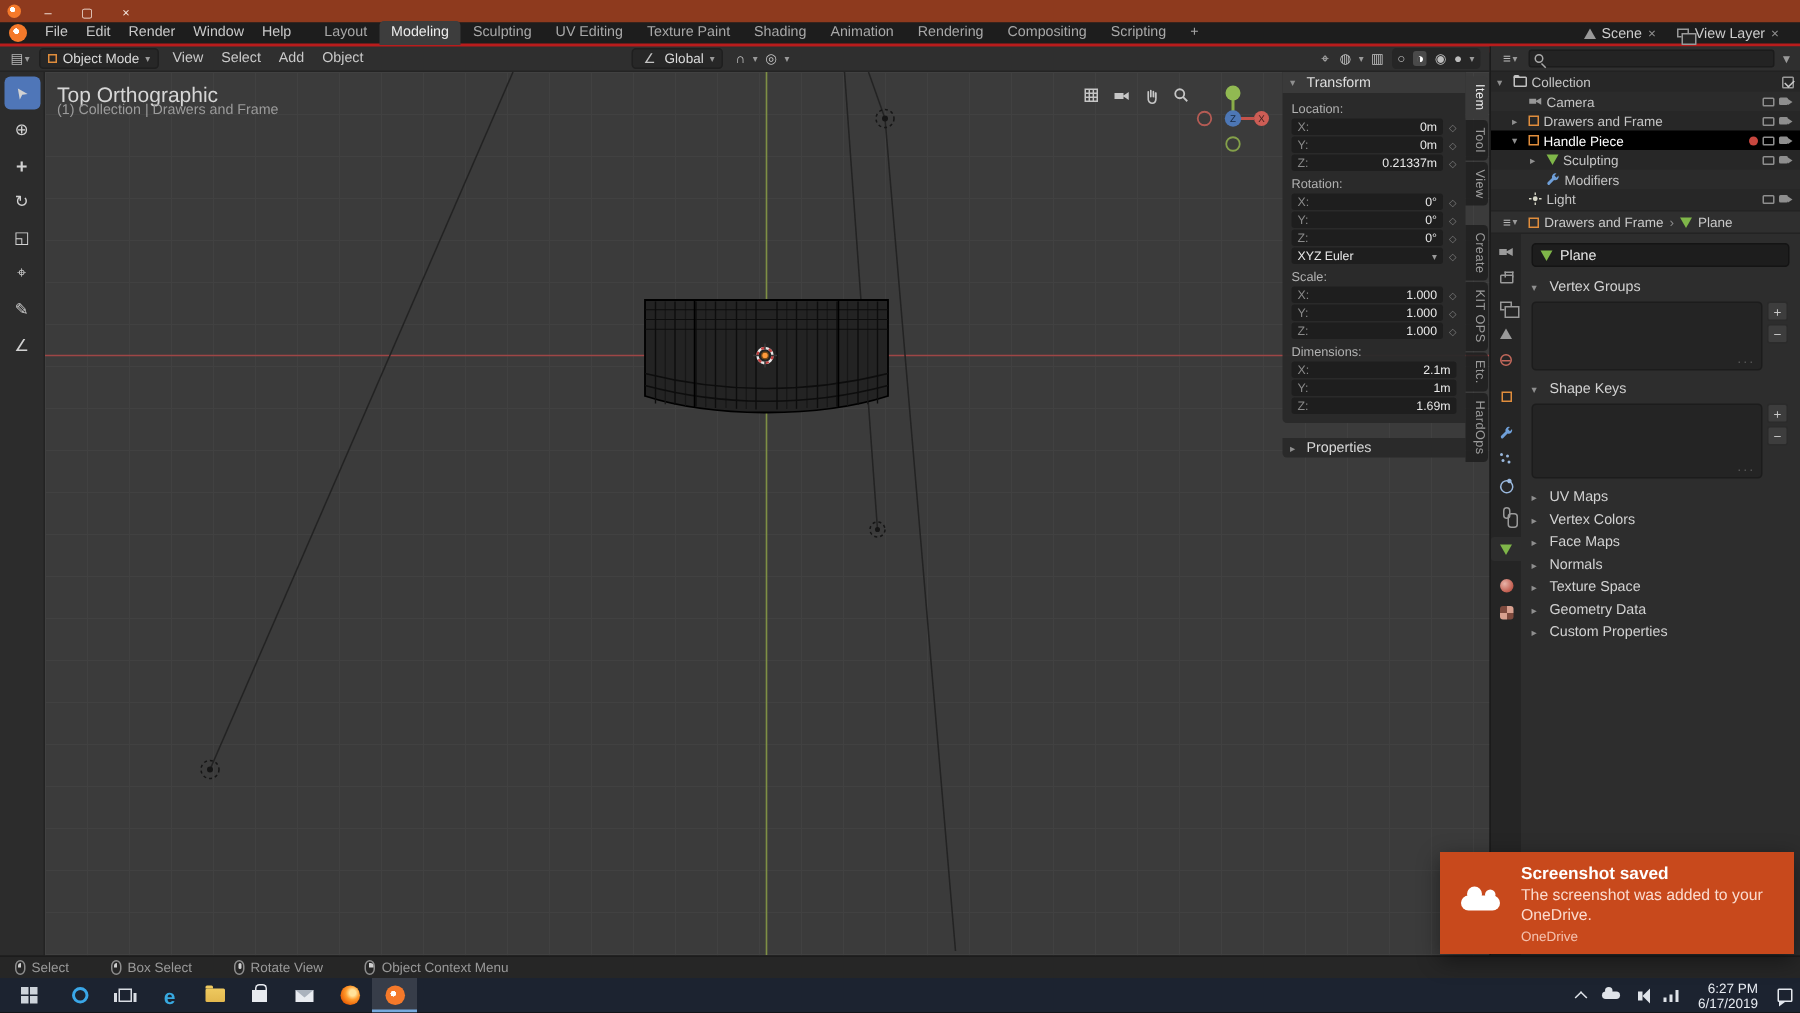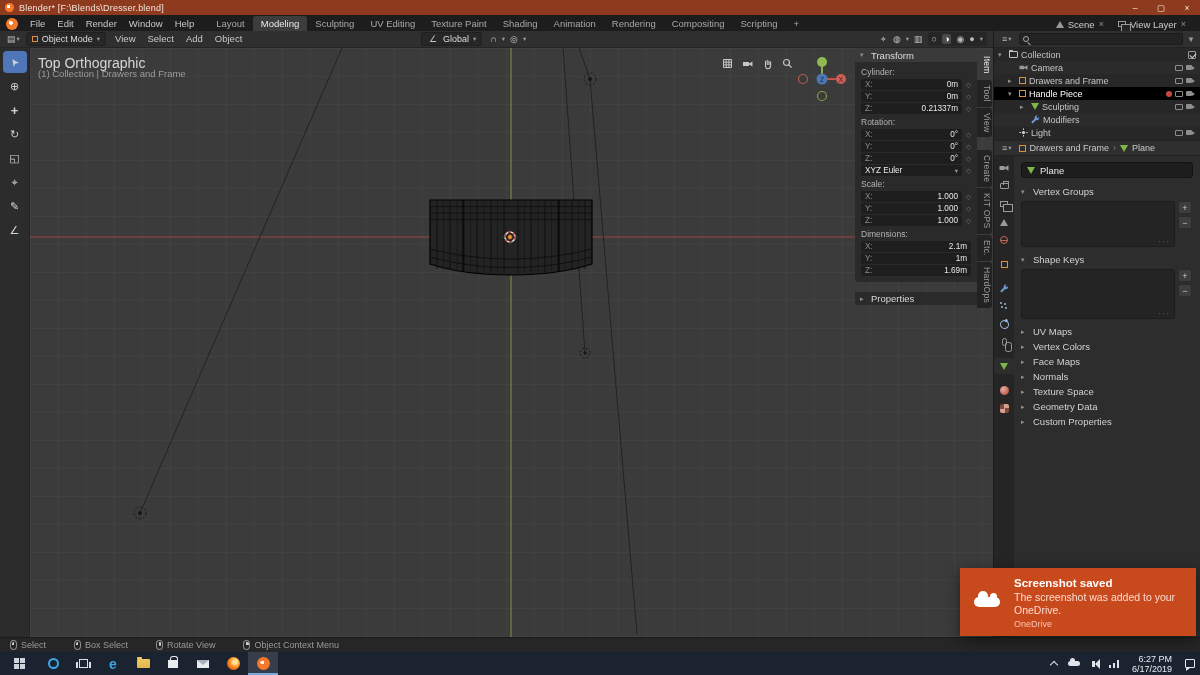--- a/index.html
+++ b/index.html
@@ -5,21 +5,21 @@
   *{margin:0;padding:0;box-sizing:border-box}
   html,body{width:1200px;height:675px;overflow:hidden;background:#000;font-family:"Liberation Sans",sans-serif;-webkit-font-smoothing:antialiased}
   #root{position:relative;width:1200px;height:675px;background:#1d1d1d}
   .abs{position:absolute}
   
   #titlebar{left:0;top:0;width:1200px;height:15px;background:#8e3a1e;display:flex;align-items:center;color:#f2e3da;font-size:9px}
   .blogo{width:9px;height:9px;border-radius:50%;background:radial-gradient(circle at 38% 38%,#fff 0 22%,#f5792a 23%);margin:0 5px 0 5px;flex:none}
   #titlebar .t{flex:1;letter-spacing:.2px}
   .wbtn{width:26px;height:15px;display:flex;align-items:center;justify-content:center;font-size:8.5px;color:#f4e6de}
   
-  #topbar{left:0;top:15px;width:1200px;height:20px;background:#1d1d1d;display:flex;align-items:center;border-bottom:2px solid #b91c1c}
+  #topbar{left:0;top:15px;width:1200px;height:20px;background:#1d1d1d;display:flex;align-items:center;border-bottom:6px solid #b91c1c}
   .blogo2{width:12px;height:12px;border-radius:50%;background:radial-gradient(circle at 40% 40%,#fff 0 18%,#f5792a 19%);margin:0 6px;flex:none}
   .menu{padding:0 6px;font-size:9.5px;color:#c9c9c9;line-height:16px}
   .wstabs{display:flex;margin-left:8px}
   .ws{padding:0 8px;height:16px;line-height:16px;font-size:9.5px;color:#a8a8a8}
   .ws.on{background:#3d3d3d;color:#ebebeb;border-radius:3px 3px 0 0}
   .tbspacer{flex:1}
   .selgrp{display:flex;align-items:center;gap:4px;margin-right:14px;font-size:9.5px;color:#cccccc}
   .xico{color:#8f8f8f;font-size:9px}
   
   #vpheader{left:0;top:31px;width:993px;height:17px;background:#2f2f2f;border-bottom:1px solid #242424;display:flex;align-items:center;padding:0 4px;position:absolute}
@@ -174,21 +174,20 @@
   .tbody{font-size:10.5px;color:rgba(255,232,222,.92);line-height:12.5px;margin-top:2px;max-width:162px}
   .tapp{font-size:9px;color:rgba(255,222,210,.8);margin-top:3px}
 </style>
 </head>
 <body>
 
 <div id="root">
 
   <div id="titlebar" class="abs">
     <span class="blogo"></span>
-    <span class="t">Blender* [F:\Blends\Dresser.blend]</span>
     <span class="wbtn">–</span>
     <span class="wbtn">▢</span>
     <span class="wbtn">×</span>
   </div>
 
   <div id="topbar" class="abs">
     <span class="blogo2"></span>
     <span class="menu">File</span>
     <span class="menu">Edit</span>
     <span class="menu">Render</span>
@@ -363,21 +362,21 @@
       <circle cx="16" cy="28" r="4.5" fill="rgba(59,59,59,.5)" stroke="#b45b54" stroke-width="1.2"></circle>
       <circle cx="35" cy="45" r="4.5" fill="rgba(59,59,59,.5)" stroke="#84a04a" stroke-width="1.2"></circle>
     </svg>
 
     <div id="npanel">
       <div class="np-head">
         <span class="tw">▾</span>
         <span>Transform</span>
       </div>
       <div class="np-body">
-        <div class="np-lbl">Cylinder:</div>
+        <div class="np-lbl">Location:</div>
         <div class="nrow">
             <div class="nfield">
               <span class="k">X:</span>
               <span class="v">0m</span>
             </div>
             <span class="ndia">◇</span>
           </div>
         <div class="nrow">
             <div class="nfield">
               <span class="k">Y:</span>

